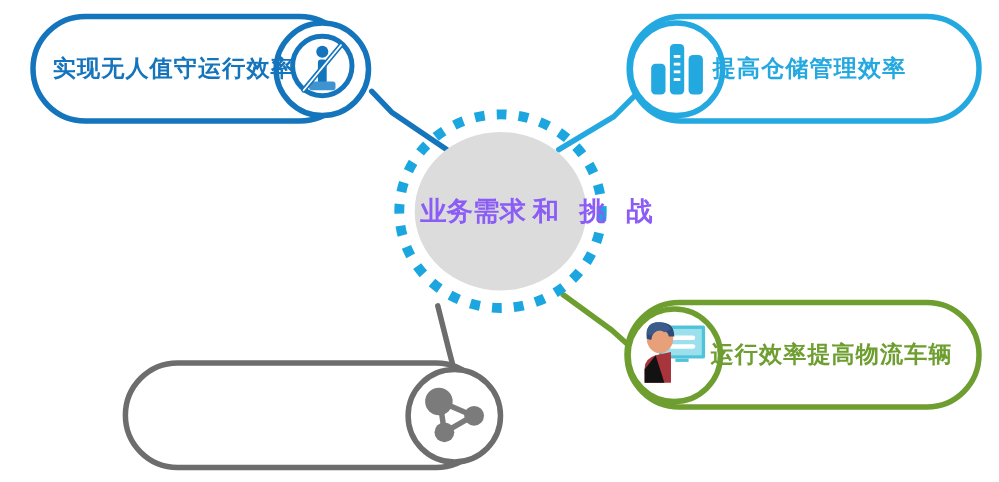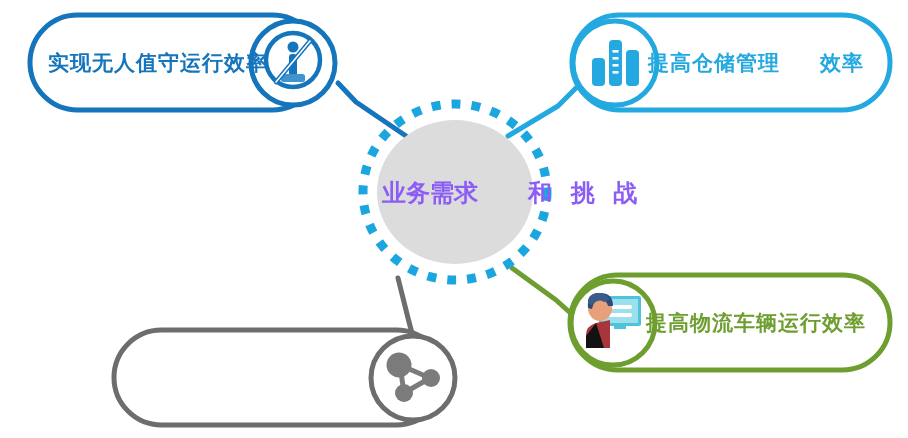--- a/index.html
+++ b/index.html
@@ -49,21 +49,20 @@
     color: #1474BC;
     font-size: 21px;
     letter-spacing: 1px;
   }
   
   #label-warehouse {
     left: 648px; top: 26px; width: 226px; height: 74px;
     color: #23A8E0;
     font-size: 21px;
     letter-spacing: 1px;
-    gap: 40px;
   }
   
   #label-logistics {
     left: 646px; top: 286px; width: 226px; height: 74px;
     color: #6E9E30;
     font-size: 21px;
     letter-spacing: 1px;
   }
   
   #label-integration {
@@ -73,21 +72,21 @@
     letter-spacing: 0.5px;
     line-height: 1.5;
   }
   
   #label-center {
     left: 382px; top: 148px; width: 146px; height: 90px;
     color: #8b5cf6;
     font-size: 24px;
     line-height: 1.55;
   }
-  #label-center .line2 { letter-spacing: 6px; text-indent: 6px; margin-left: 44px; }
+  #label-center .line2 { letter-spacing: 6px; text-indent: 6px; }
 </style>
 </head>
 <body>
 
 <div id="diagram-root">
 
   <svg class="stage" viewBox="0 0 908 438" xmlns="http://www.w3.org/2000/svg">
 
     <g>
       <path d="M 338 83 L 356 102 L 406 136" fill="none" stroke="#1474BC" stroke-width="5" stroke-linecap="round" stroke-linejoin="round"></path>
@@ -167,22 +166,22 @@
     <span>实现无人值守</span>
     <span>运行效率</span>
   </div>
 
   <div class="node-label" id="label-warehouse">
     <span>提高仓储管理</span>
     <span>效率</span>
   </div>
 
   <div class="node-label" id="label-logistics">
+    <span>运行效率</span>
     <span>提高物流车辆</span>
-    <span>运行效率</span>
   </div>
 
 
   <div class="node-label" id="label-center">
     <span class="line1">业务需求</span>
     <span class="line2">和 挑 战</span>
   </div>
 
 </div>
 

